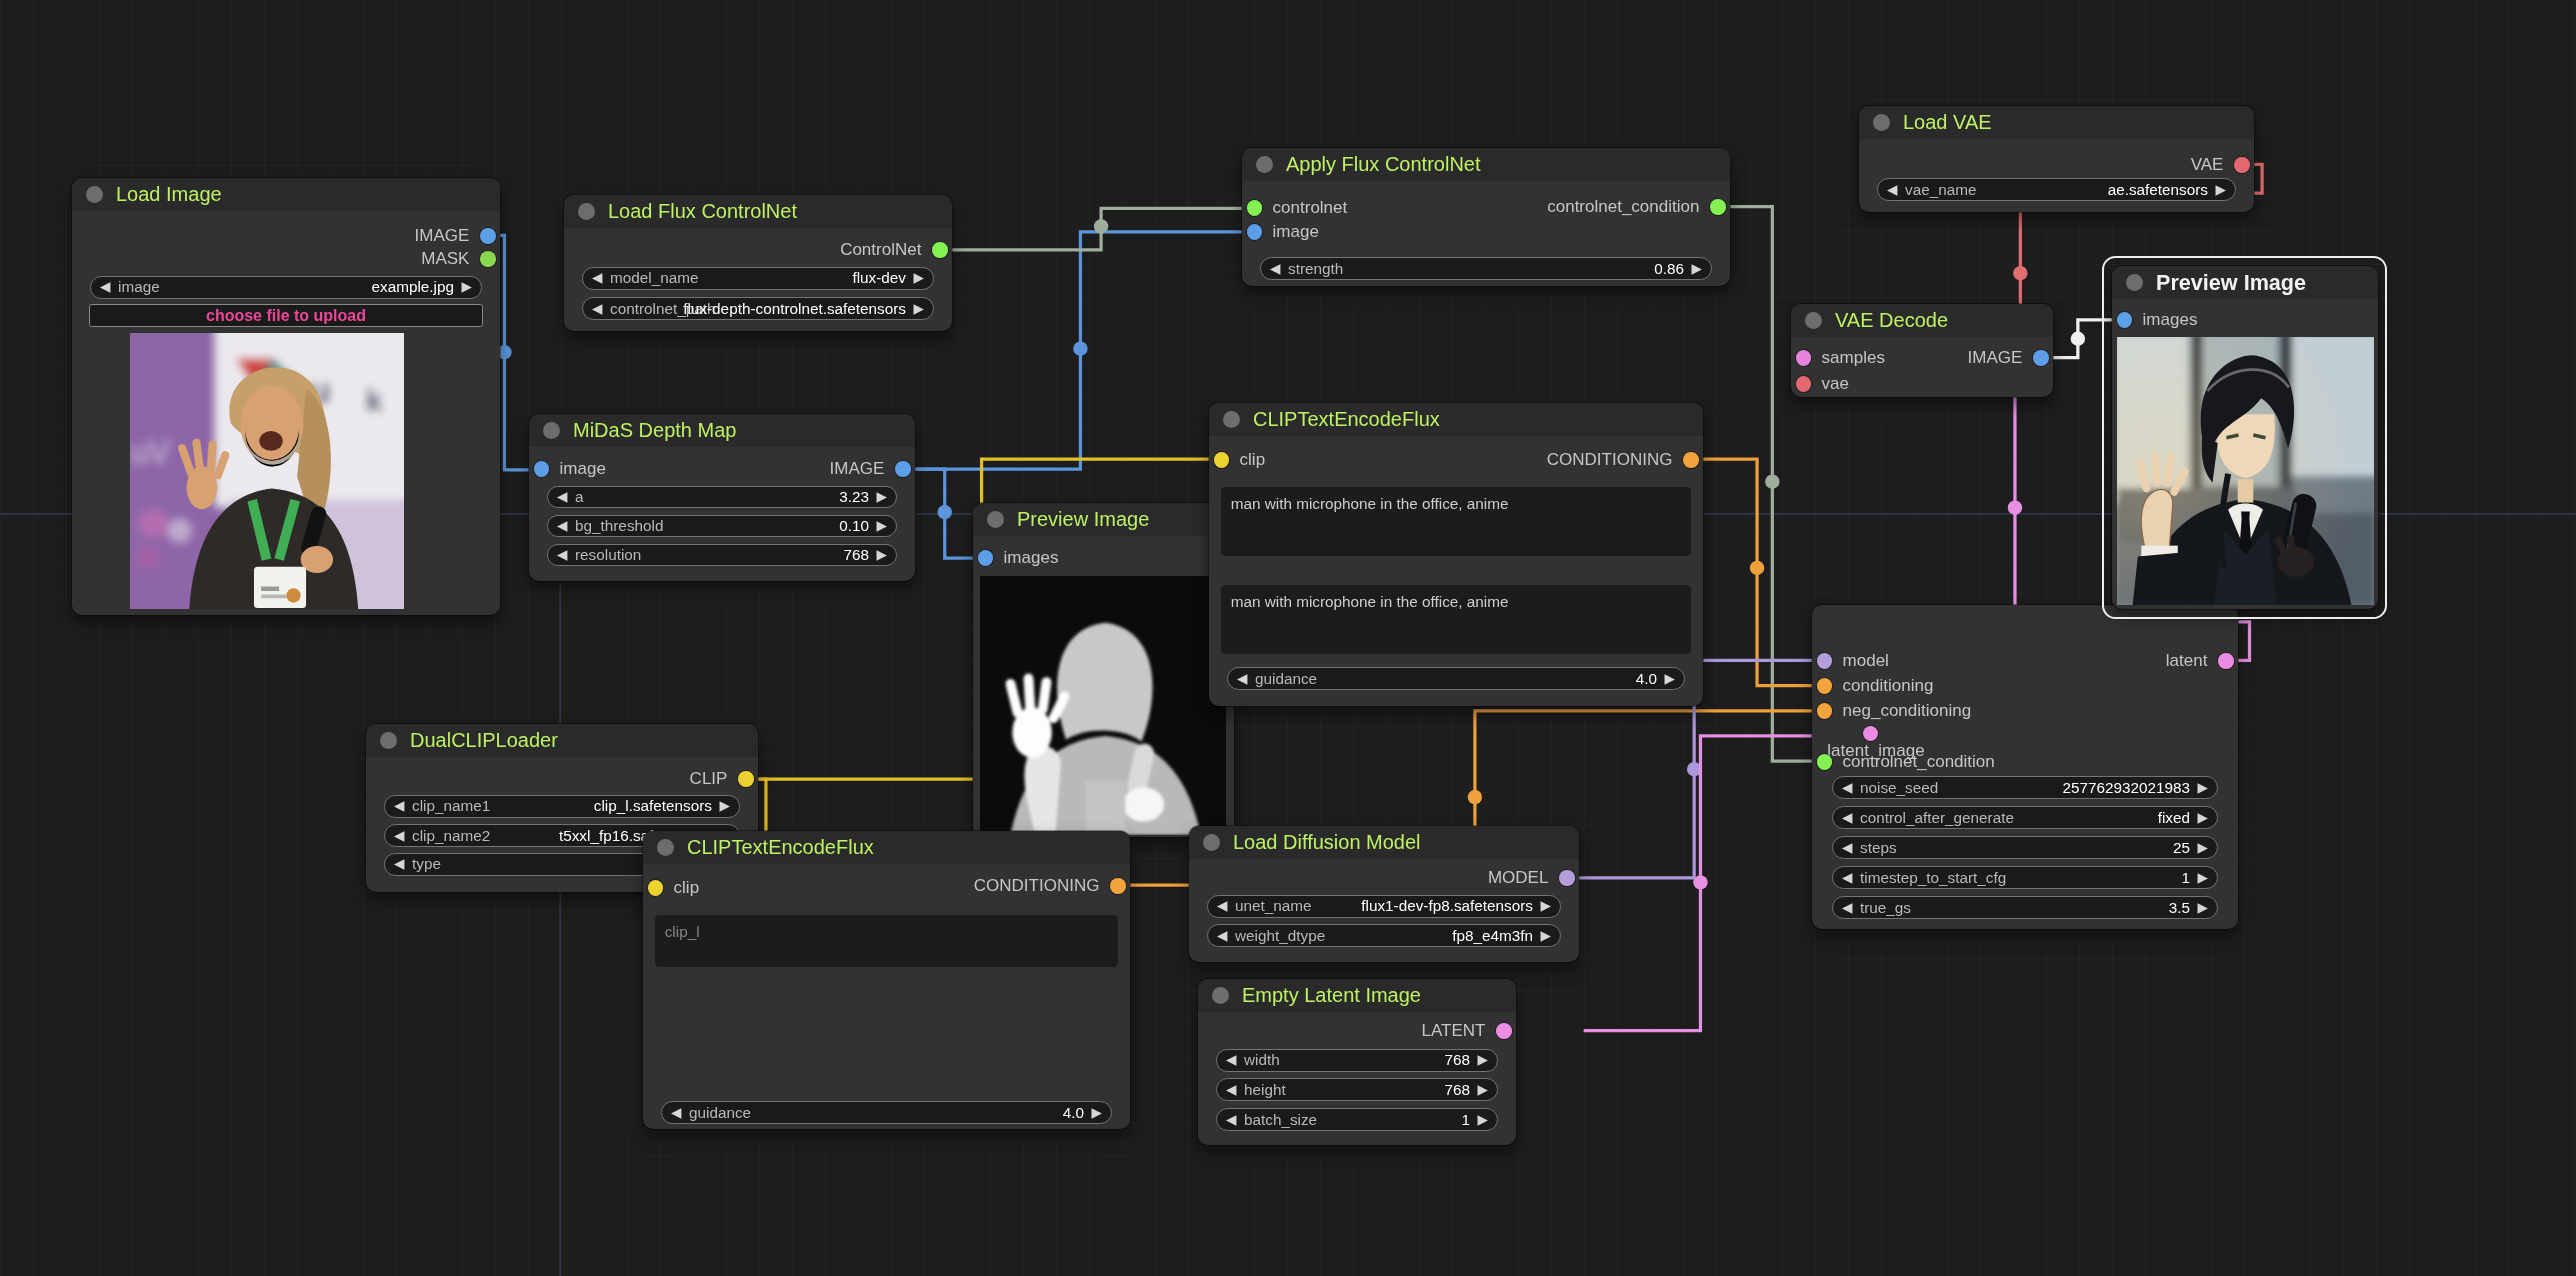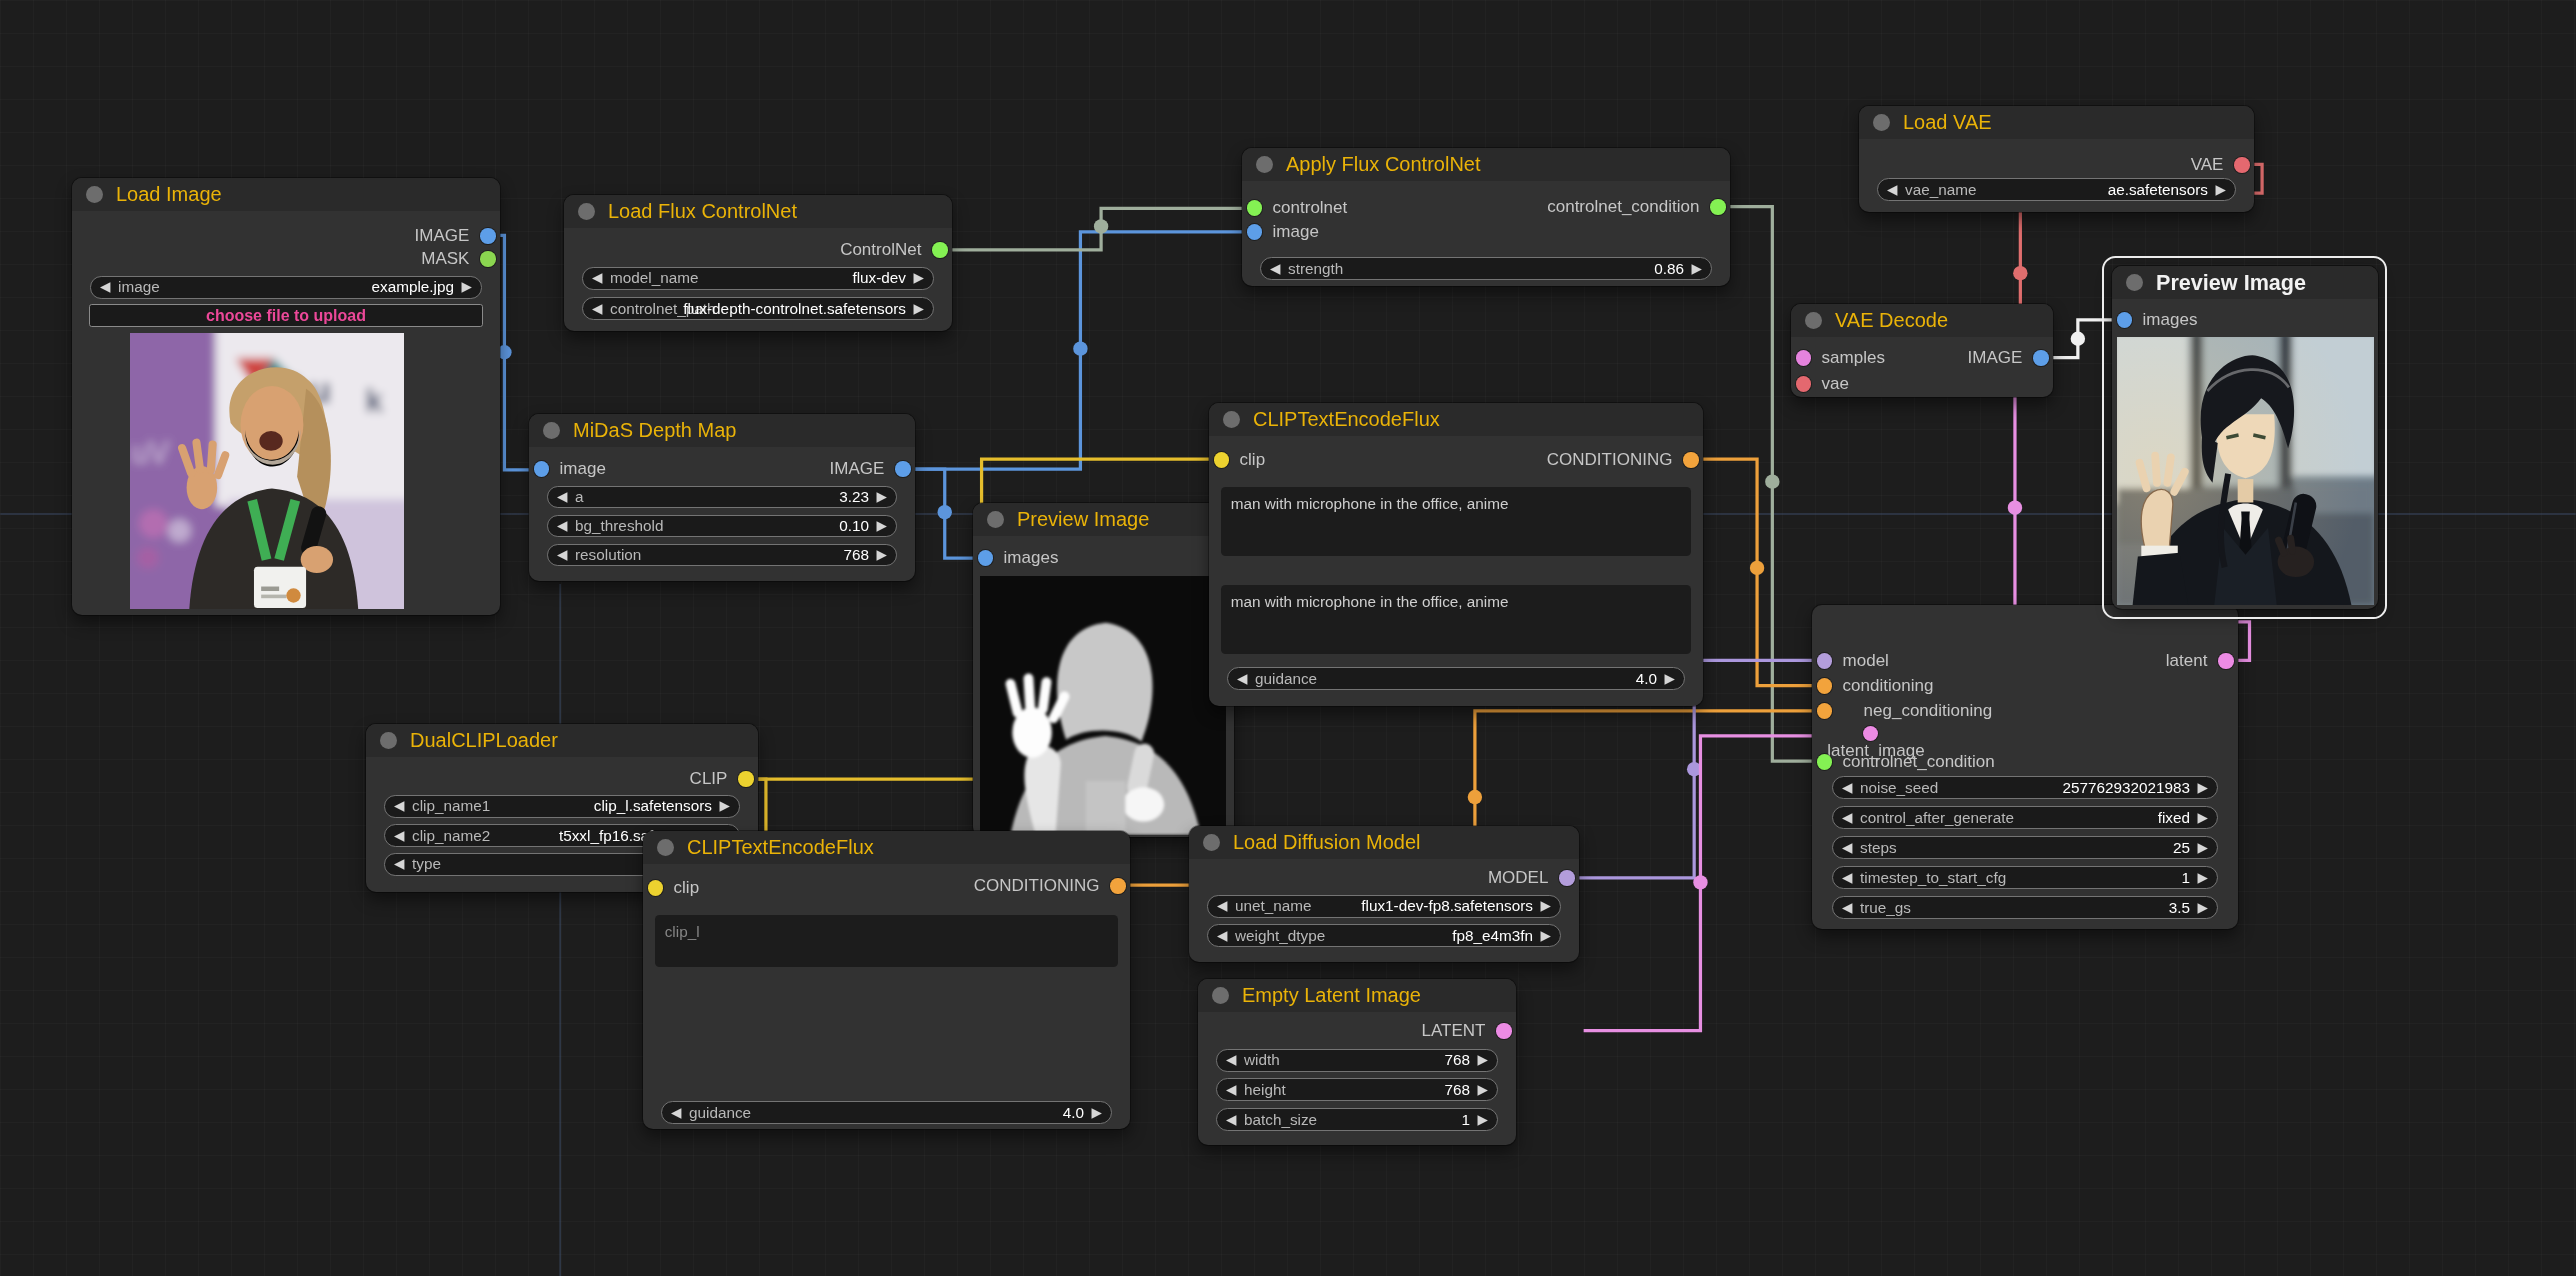--- a/index.html
+++ b/index.html
@@ -15,21 +15,21 @@
   svg.links{position:absolute;left:0;top:0;z-index:1;}
   .node{
     position:absolute;z-index:2;background:#323232;border-radius:10px;
     box-shadow:0 7.2px 16px rgba(0,0,0,0.45), 0 0 0 0.9px rgba(0,0,0,0.35);
   }
   .ntitle{
     position:absolute;left:0;top:0;right:0;height:33px;background:#2a2a2a;
     border-radius:10px 10px 0 0;display:flex;align-items:center;
   }
   .tdot{width:17px;height:17px;border-radius:50%;background:#6d6d6d;margin-left:13.5px;flex:0 0 auto;}
-  .ttext{margin-left:13.5px;color:#eab308;font-size:20px;white-space:nowrap;}
+  .ttext{margin-left:13.5px;color:#bef264;font-size:20px;white-space:nowrap;}
   .node.selected .ttext{color:#f2f2f2;font-weight:bold;font-size:21.6px;}
   .selring{position:absolute;z-index:3;border:2.2px solid #ececec;border-radius:13.5px;pointer-events:none;}
   .port{position:absolute;height:20px;display:flex;align-items:center;}
   .pdot{width:15.3px;height:15.3px;border-radius:50%;flex:0 0 auto;box-shadow:0 0 0 0.9px rgba(0,0,0,0.4);}
   .port.in{left:4.5px;}
   .port.out{right:4.5px;flex-direction:row-reverse;}
   .plabel{color:#c6c6c6;font-size:17px;white-space:nowrap;}
   .port.in .plabel{margin-left:10.8px;}
   .port.out .plabel{margin-right:10.8px;}
   .widget{
@@ -315,21 +315,21 @@
     </div>
     <div class="node" style="left: 1812px; top: 605px; width: 426px; height: 324px;">
       <div class="port in" style="top: 46px;">
         <span class="pdot" style="background: rgb(179, 157, 219);"></span>
         <span class="plabel">model</span>
       </div>
       <div class="port in" style="top: 71px;">
         <span class="pdot" style="background: rgb(242, 163, 60);"></span>
         <span class="plabel">conditioning</span>
       </div>
-      <div class="port in" style="top: 96px; gap: 21px;">
+      <div class="port in" style="top: 96px;">
         <span class="pdot" style="background: rgb(242, 163, 60);"></span>
         <span class="plabel">neg_conditioning</span>
       </div>
       <div class="port in" style="top: 121px; flex-direction: column;">
         <span class="pdot" style="background: rgb(236, 139, 228);"></span>
         <span class="plabel">latent_image</span>
       </div>
       <div class="port in" style="top: 147px;">
         <span class="pdot" style="background: rgb(132, 241, 83);"></span>
         <span class="plabel">controlnet_condition</span>

